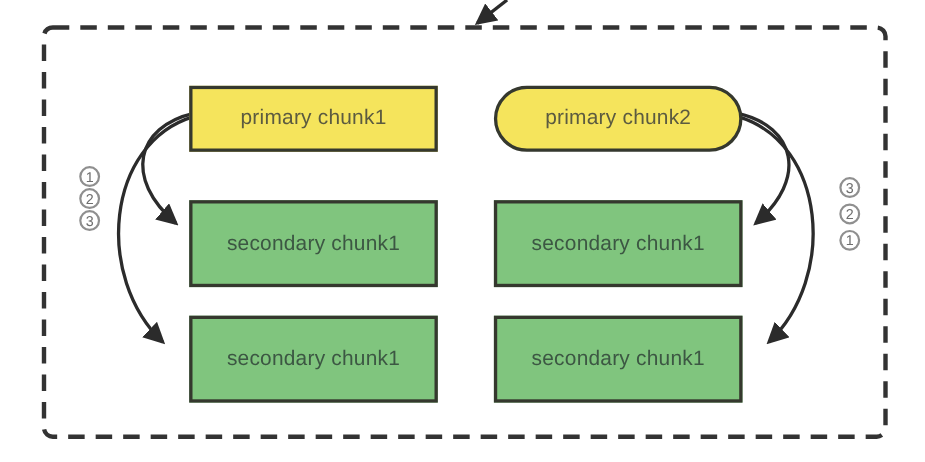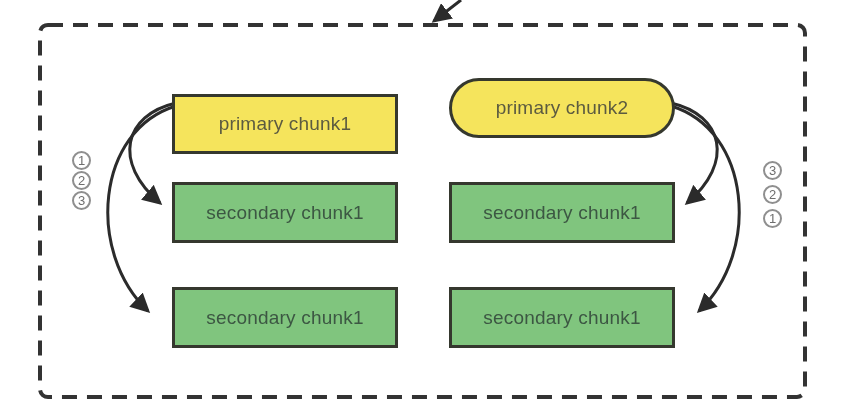--- a/index.html
+++ b/index.html
@@ -35,21 +35,21 @@
     font-size: 19px;
     letter-spacing: 0.2px;
   }
   .box.primary {
     background: #f5e45c;
     color: #5c5b40;
   }
   .box.secondary {
     background: #80c57e;
     color: #3c5743;
-    height: 61px;
+    height: 79px;
   }
   .seq-stack {
     position: absolute;
     display: flex;
     flex-direction: column;
     align-items: center;
   }
   .seq-stack.left { left: 72px; top: 151px; gap: 1px; }
   .seq-stack.right { left: 763px; top: 161px; gap: 5px; }
   .circ {
@@ -83,21 +83,21 @@
 
     <path d="M 461 0 L 434 21" fill="none" stroke="#2b2b2b" stroke-width="3" marker-end="url(#ah)"></path>
 
     <path d="M 176 103 C 124 115 112 162 160 203" fill="none" stroke="#2b2b2b" stroke-width="3" marker-end="url(#ah)"></path>
     <path d="M 176 106 C 96 130 86 252 148 311" fill="none" stroke="#2b2b2b" stroke-width="3" marker-end="url(#ah)"></path>
 
     <path d="M 671 103 C 723 115 735 162 687 203" fill="none" stroke="#2b2b2b" stroke-width="3" marker-end="url(#ah)"></path>
     <path d="M 671 106 C 751 130 761 252 699 311" fill="none" stroke="#2b2b2b" stroke-width="3" marker-end="url(#ah)"></path>
   </svg>
 
-  <div class="box primary" style="left:172px; top:78px;margin-top:16px;">
+  <div class="box primary" style="left:172px; top:78px;">
     <span>primary chunk1</span>
   </div>
   <div class="box secondary" style="left:172px; top:182px;">
     <span>secondary chunk1</span>
   </div>
   <div class="box secondary" style="left:172px; top:287px;">
     <span>secondary chunk1</span>
   </div>
 
   <div class="box primary" style="left:449px; top:78px;border-radius:30px;">

